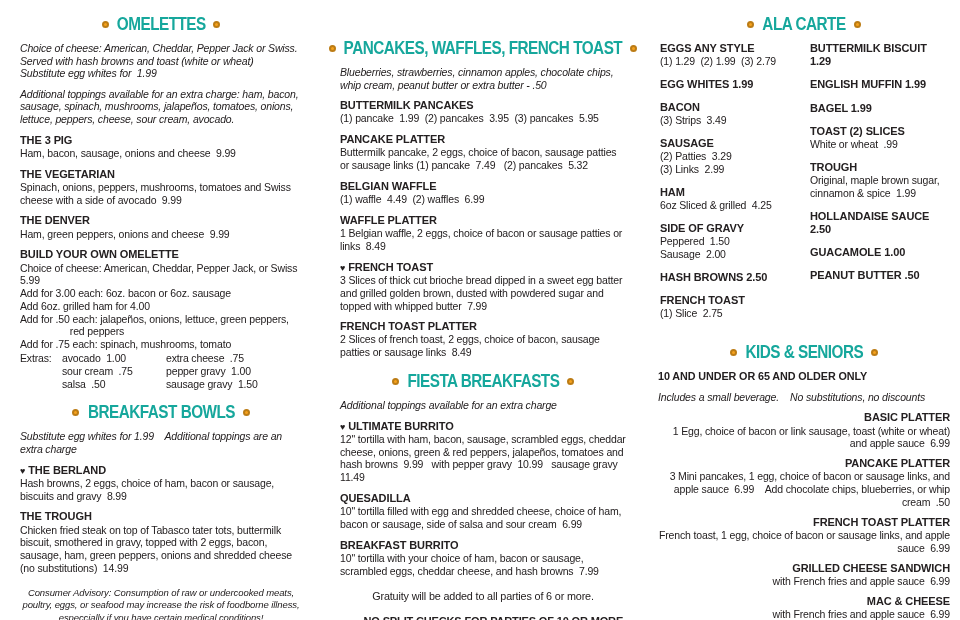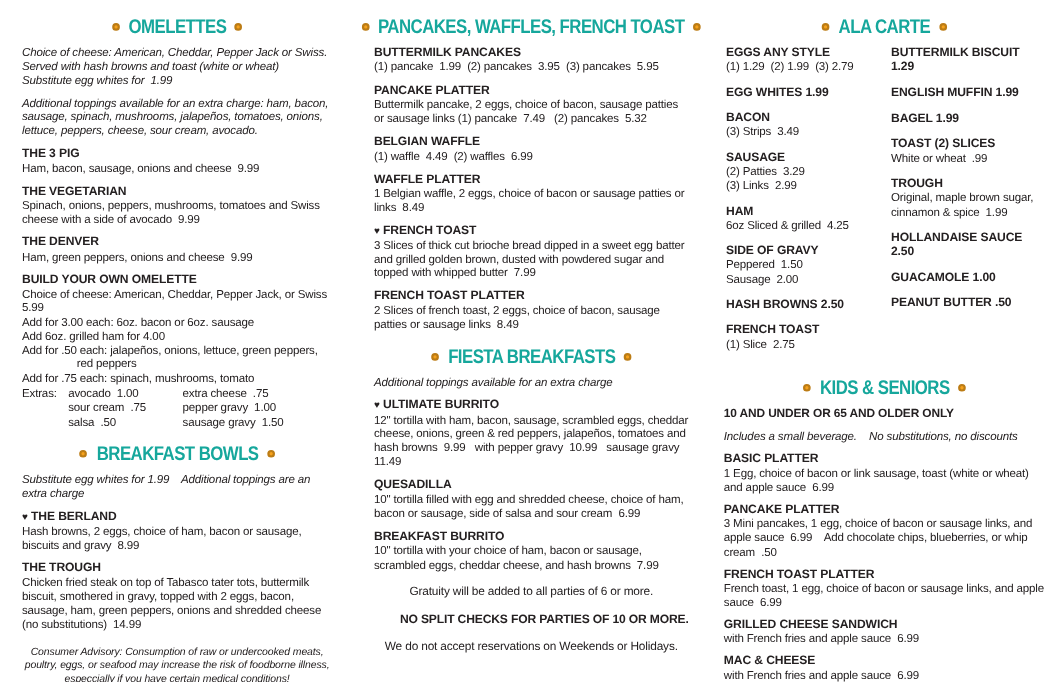--- a/index.html
+++ b/index.html
@@ -11,21 +11,21 @@
   *{box-sizing:border-box;}
   html,body{margin:0;padding:0;}
   body{
     width:960px;height:620px;background:#ffffff;overflow:hidden;
     font-family:"Liberation Sans", sans-serif;color:var(--ink);
     font-size:10.5px;letter-spacing:-0.15px;
   }
   .menu{display:flex;width:960px;height:620px;}
   .col{display:flex;flex-direction:column;height:480px;}
   .col-left{width:322px;padding:14px 20px 16px 20px;}
-  .col-mid{width:320px;padding:14px 16px 12px 18px;}
+  .col-mid{width:320px;padding:14px 16px 12px 18px;margin-top:24px;}
   .col-right{width:318px;padding:14px 10px 12px 16px;}
 
   .sec{margin-bottom:12px;}
   .sec-header{display:flex;align-items:center;justify-content:center;gap:8px;margin:0 0 7px 0;}
   .dot{width:7px;height:7px;border-radius:50%;background:var(--dot-fill);border:2px solid var(--dot-ring);flex:0 0 auto;}
   .sec-title{
     color:var(--teal);font-weight:bold;font-size:18px;letter-spacing:-0.6px;
     white-space:nowrap;display:inline-block;transform:scaleX(0.85);transform-origin:center;
   }
   .intro{font-style:italic;font-size:10.5px;line-height:1.2;margin:0 0 8px 0;white-space:pre-wrap;}
@@ -39,21 +39,21 @@
 
   .extras{display:flex;margin-top:1px;}
   .extras-label{width:42px;}
   .extras-col0{width:104px;}
   .extras-col1{flex:1;}
 
   .subcols{display:flex;padding-left:2px;}
   .subcol-0{width:150px;padding-right:6px;}
   .subcol-1{flex:1;}
   .subcols .item{margin-bottom:10px;}
-  .col-right .sec-kids .item{margin-bottom:7px;}
+  .col-right .sec-kids .item{margin-bottom:7px;text-align:right;}
 
   .advisory{margin-top:auto;text-align:center;font-style:italic;font-size:9.5px;line-height:1.3;letter-spacing:-0.1px;}
   .advisory p{margin:0 0 10px 0;}
   .advisory p:last-child{margin-bottom:0;}
 
   .notices{margin-top:auto;text-align:center;font-size:10.8px;padding-bottom:4px;}
   .notices p{margin:0 0 13px 0;}
   .notices p:last-child{margin-bottom:0;}
   .notices p.bold{font-weight:bold;font-size:11px;text-align:right;}
 </style>
@@ -131,20 +131,21 @@
   </div>
 
   <div class="col col-mid">
     <div>
         <section class="sec">
           <div class="sec-header">
             <span class="dot"></span>
             <span class="sec-title" style="margin: 0px -24.7062px;">PANCAKES, WAFFLES, FRENCH TOAST</span>
             <span class="dot"></span>
           </div>
+          <div class="intro italic"><div class="intro-line">Blueberries, strawberries, cinnamon apples, chocolate chips,</div><div class="intro-line">whip cream, peanut butter or extra butter - .50</div></div>
           <div class="item">
             <div class="item-name"><span>BUTTERMILK PANCAKES</span></div>
             <div class="desc-line">(1) pancake  1.99  (2) pancakes  3.95  (3) pancakes  5.95</div>
           </div>
           <div class="item">
             <div class="item-name"><span>PANCAKE PLATTER</span></div>
             <div class="desc-line">Buttermilk pancake, 2 eggs, choice of bacon, sausage patties or sausage links (1) pancake  7.49   (2) pancakes  5.32</div>
           </div>
           <div class="item">
             <div class="item-name"><span>BELGIAN WAFFLE</span></div>

